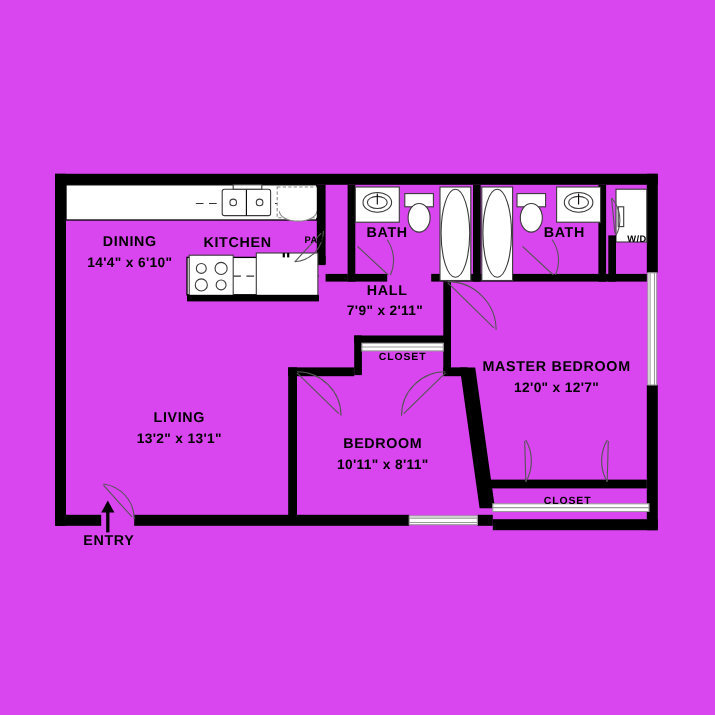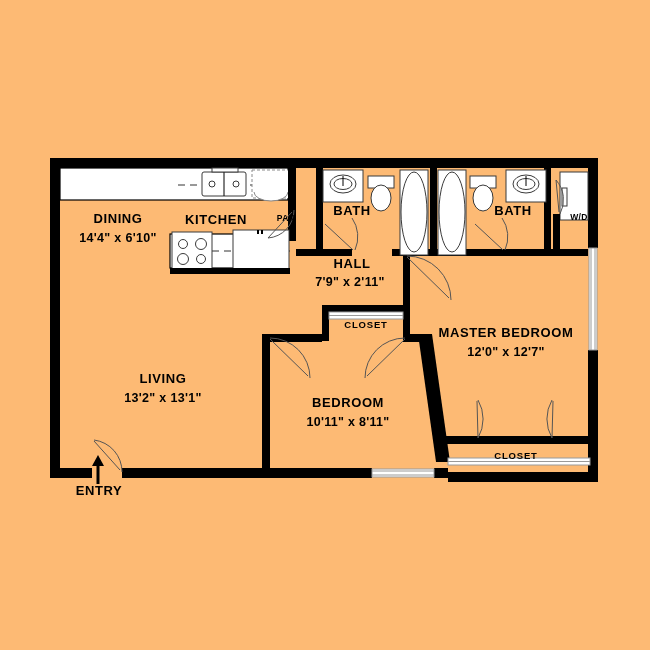--- a/index.html
+++ b/index.html
@@ -11,21 +11,21 @@
   body {
     width: 650px;
     height: 650px;
     overflow: hidden;
     font-family: "Liberation Sans", sans-serif;
   }
   #floorplan-root {
     position: relative;
     width: 650px;
     height: 650px;
-    background: #fdba74;
+    background: #d946ef;
   }
   #plan-svg {
     position: absolute;
     top: 0;
     left: 0;
     width: 650px;
     height: 650px;
     display: block;
   }
   .room-label-text {

